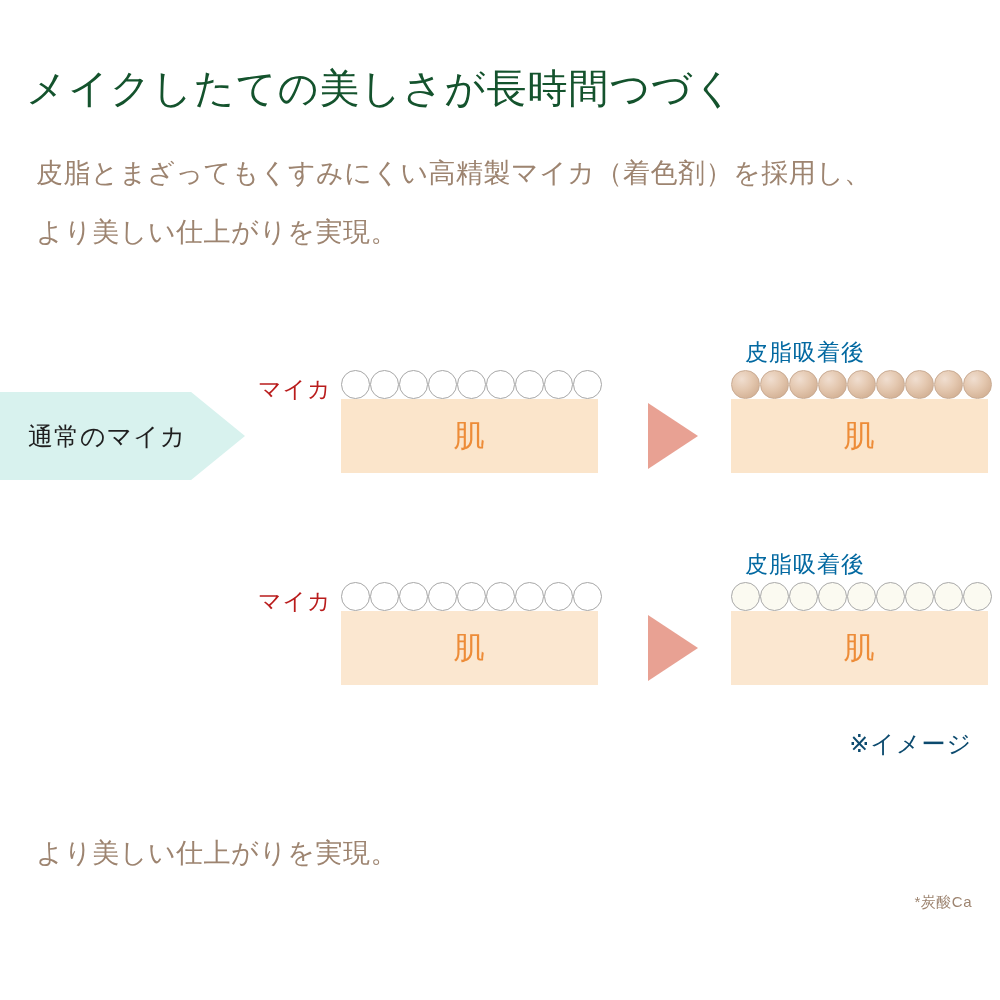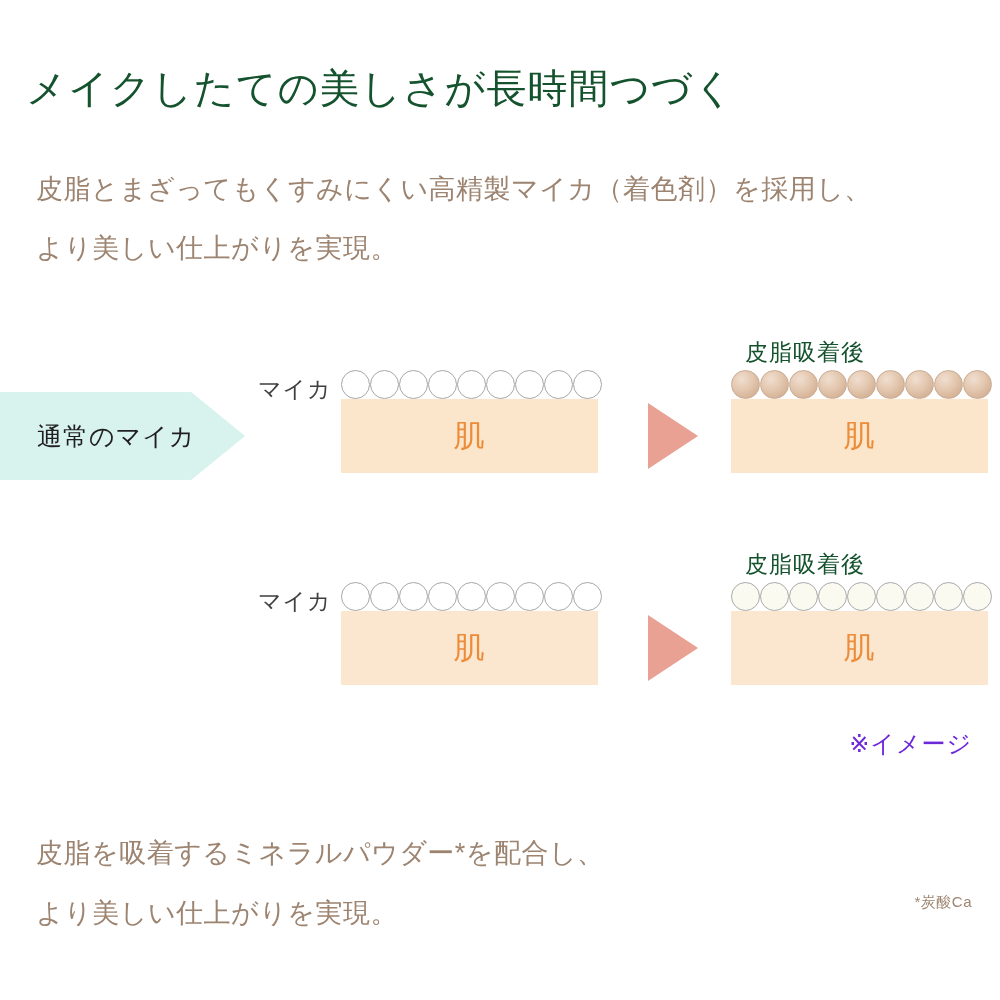--- a/index.html
+++ b/index.html
@@ -26,21 +26,21 @@
     letter-spacing: 1px;
     color: #14532d;
     font-weight: 500;
     white-space: nowrap;
   }
 
   
   #intro {
     position: absolute;
     left: 36px;
-    top: 160px;
+    top: 144px;
     font-size: 27px;
     line-height: 59px;
     letter-spacing: 0.5px;
     color: #9d8470;
     white-space: nowrap;
   }
   #intro div { white-space: nowrap; }
 
   
   #diagram {
@@ -71,41 +71,40 @@
     clip-path: polygon(0 0, 78% 0, 100% 50%, 78% 100%, 0 100%);
     display: flex;
     align-items: center;
   }
   .banner-label {
     font-size: 25px;
     color: #1f1f1f;
     letter-spacing: 1px;
     padding-left: 28px;
     white-space: nowrap;
-    margin-left: 9px;
   }
 
   
   .mica-label {
     position: absolute;
     left: 258px;
     top: 44px;
     font-size: 23px;
-    color: #404040;
+    color: #b91c1c;
     letter-spacing: 1px;
     white-space: nowrap;
   }
 
   
   .after-label {
     position: absolute;
     left: 745px;
     top: 7px;
     font-size: 23px;
-    color: #14532d;
+    color: #0369a1;
     letter-spacing: 1px;
     white-space: nowrap;
   }
 
   
   .stack {
     position: absolute;
     top: 40px;
   }
   .stack.left-stack  { left: 341px; width: 257px; }
@@ -167,21 +166,21 @@
     border-bottom: 33px solid transparent;
     border-left: 50px solid #e8a193;
   }
 
   
   #image-note {
     position: absolute;
     right: 28px;
     top: 728px;
     font-size: 24px;
-    color: #6d28d9;
+    color: #0c4a6e;
     letter-spacing: 1px;
     white-space: nowrap;
   }
   #outro {
     position: absolute;
     left: 36px;
     top: 823px;
     font-size: 27px;
     line-height: 60px;
     letter-spacing: 0.5px;
@@ -298,17 +297,16 @@
         <span class="skin-text">肌</span>
       </div>
     </div>
   </div>
 
 </div>
 
 <div id="image-note">※イメージ</div>
 
 <div id="outro">
-  <div>皮脂を吸着するミネラルパウダー*を配合し、</div>
   <div>より美しい仕上がりを実現。</div>
 </div>
 
 <div id="ingredient-note">*炭酸Ca</div>
 
 </body></html>

